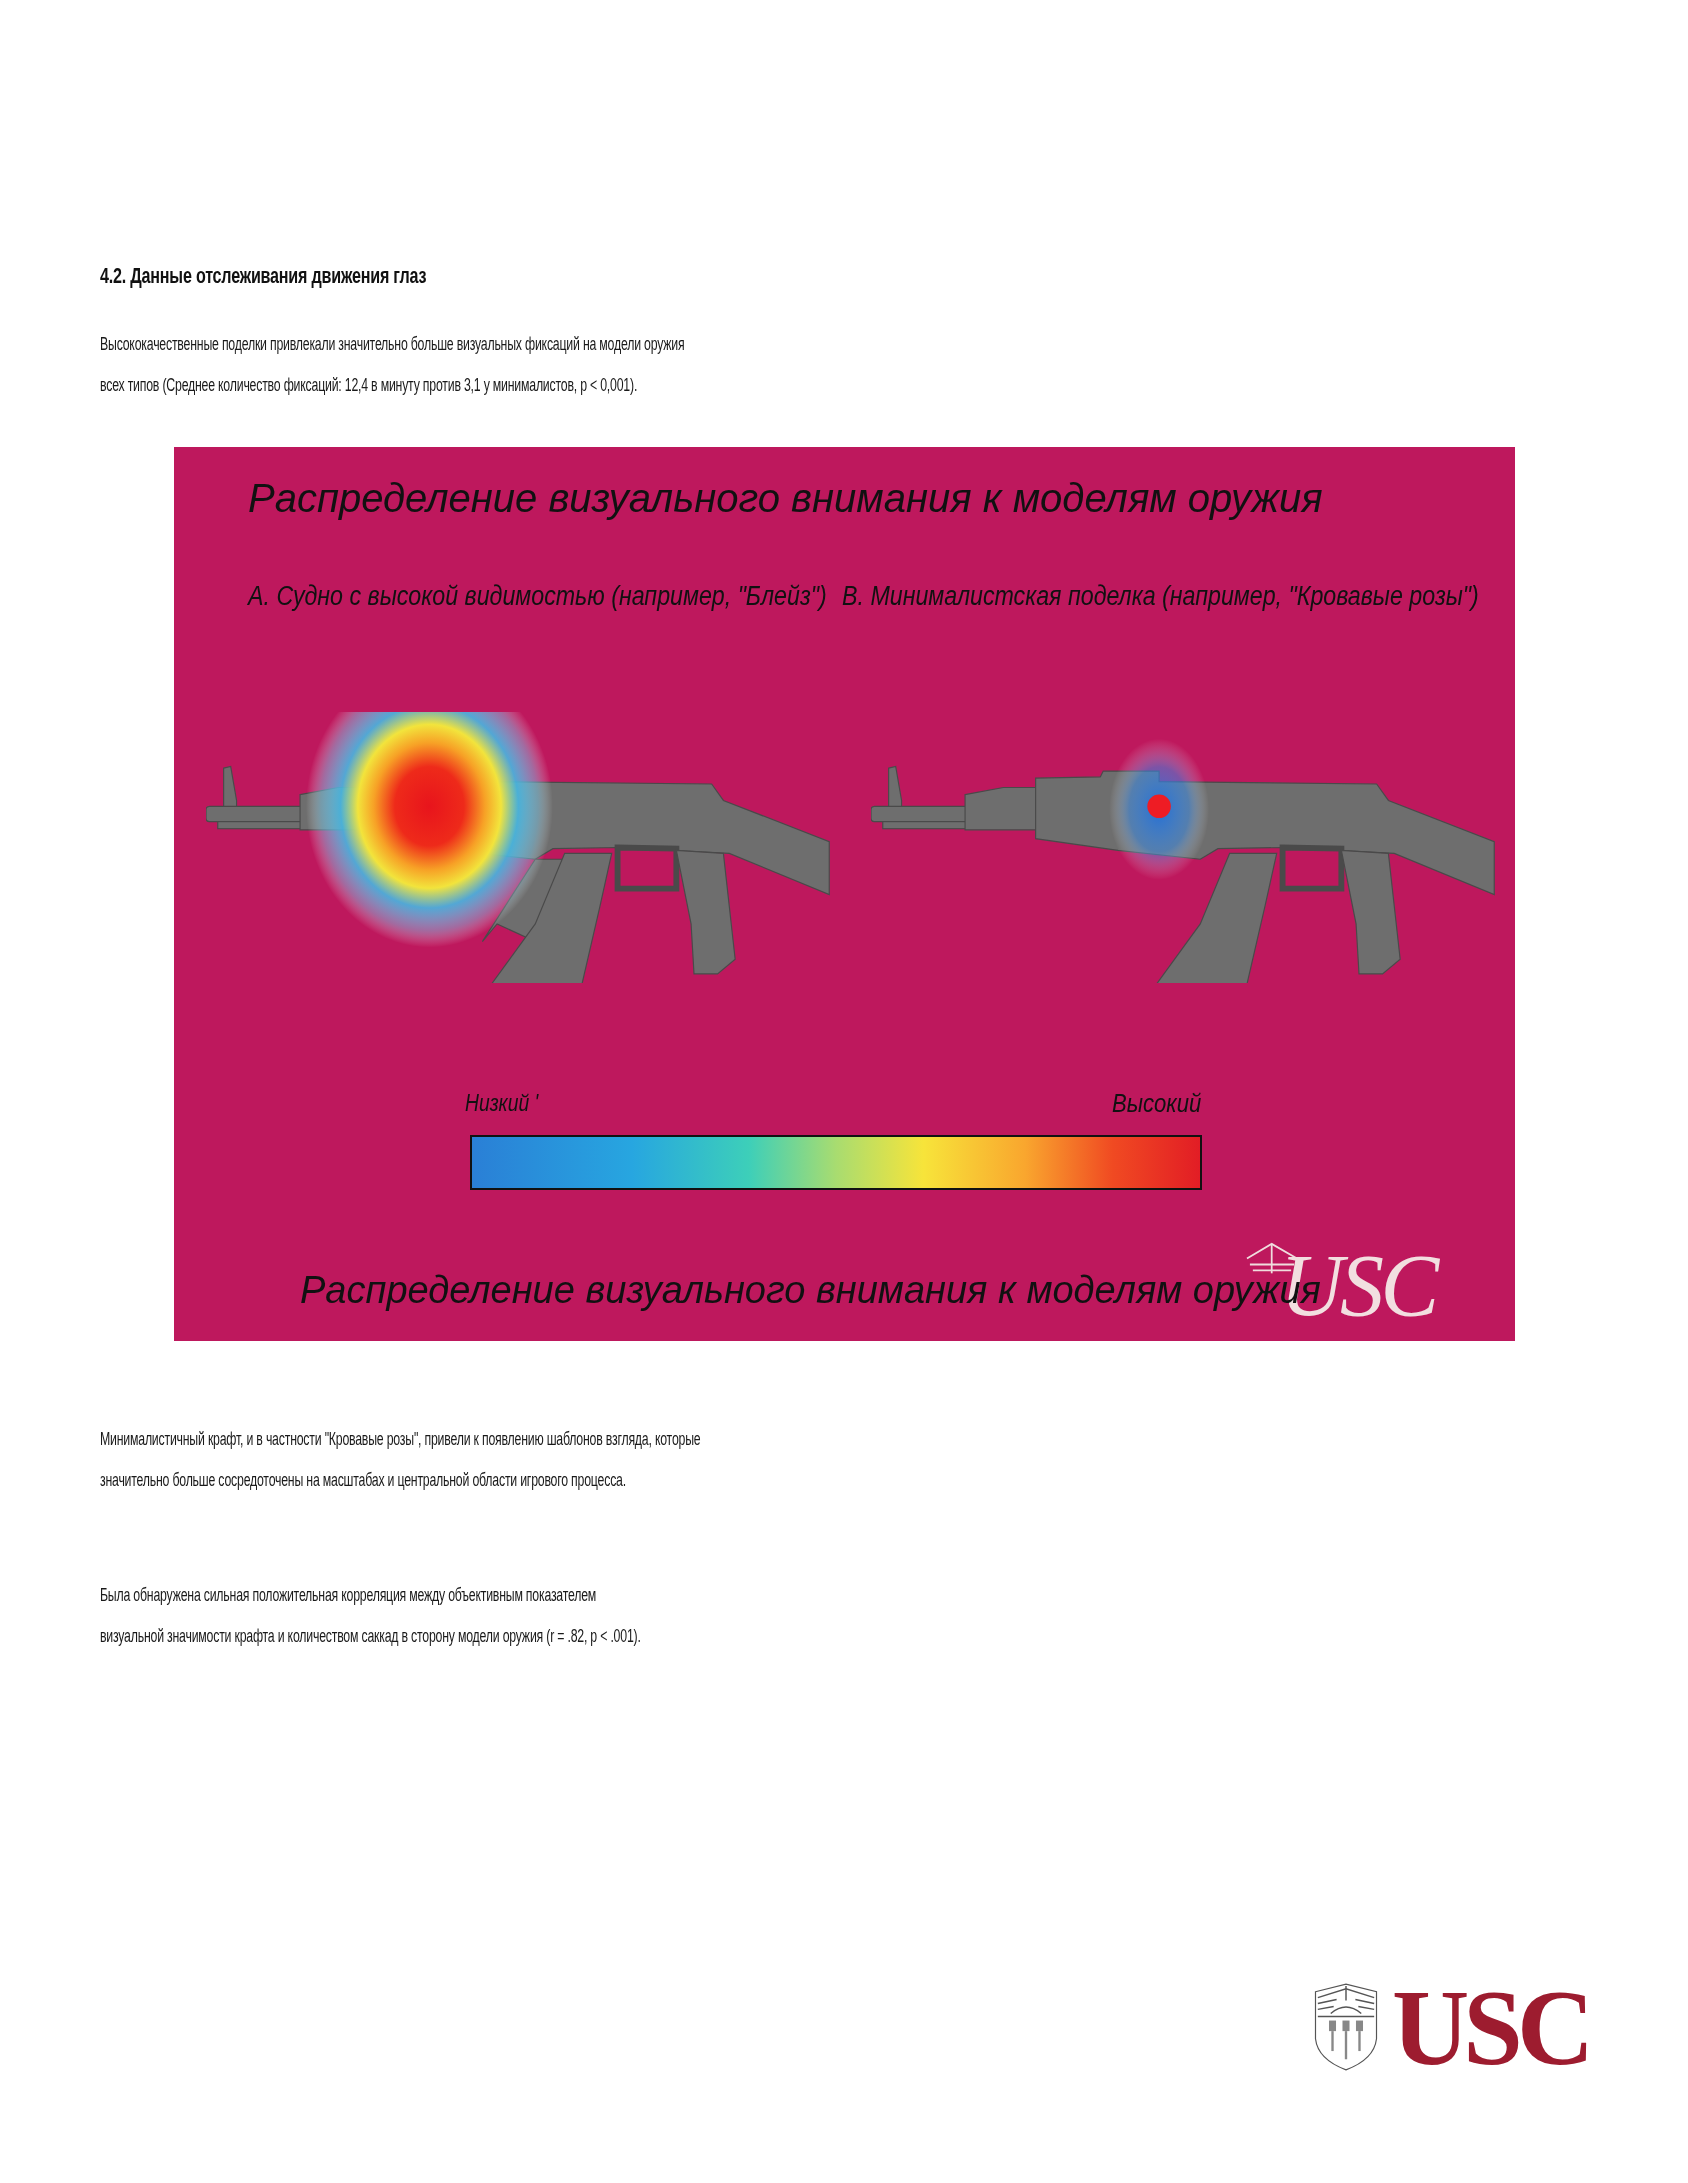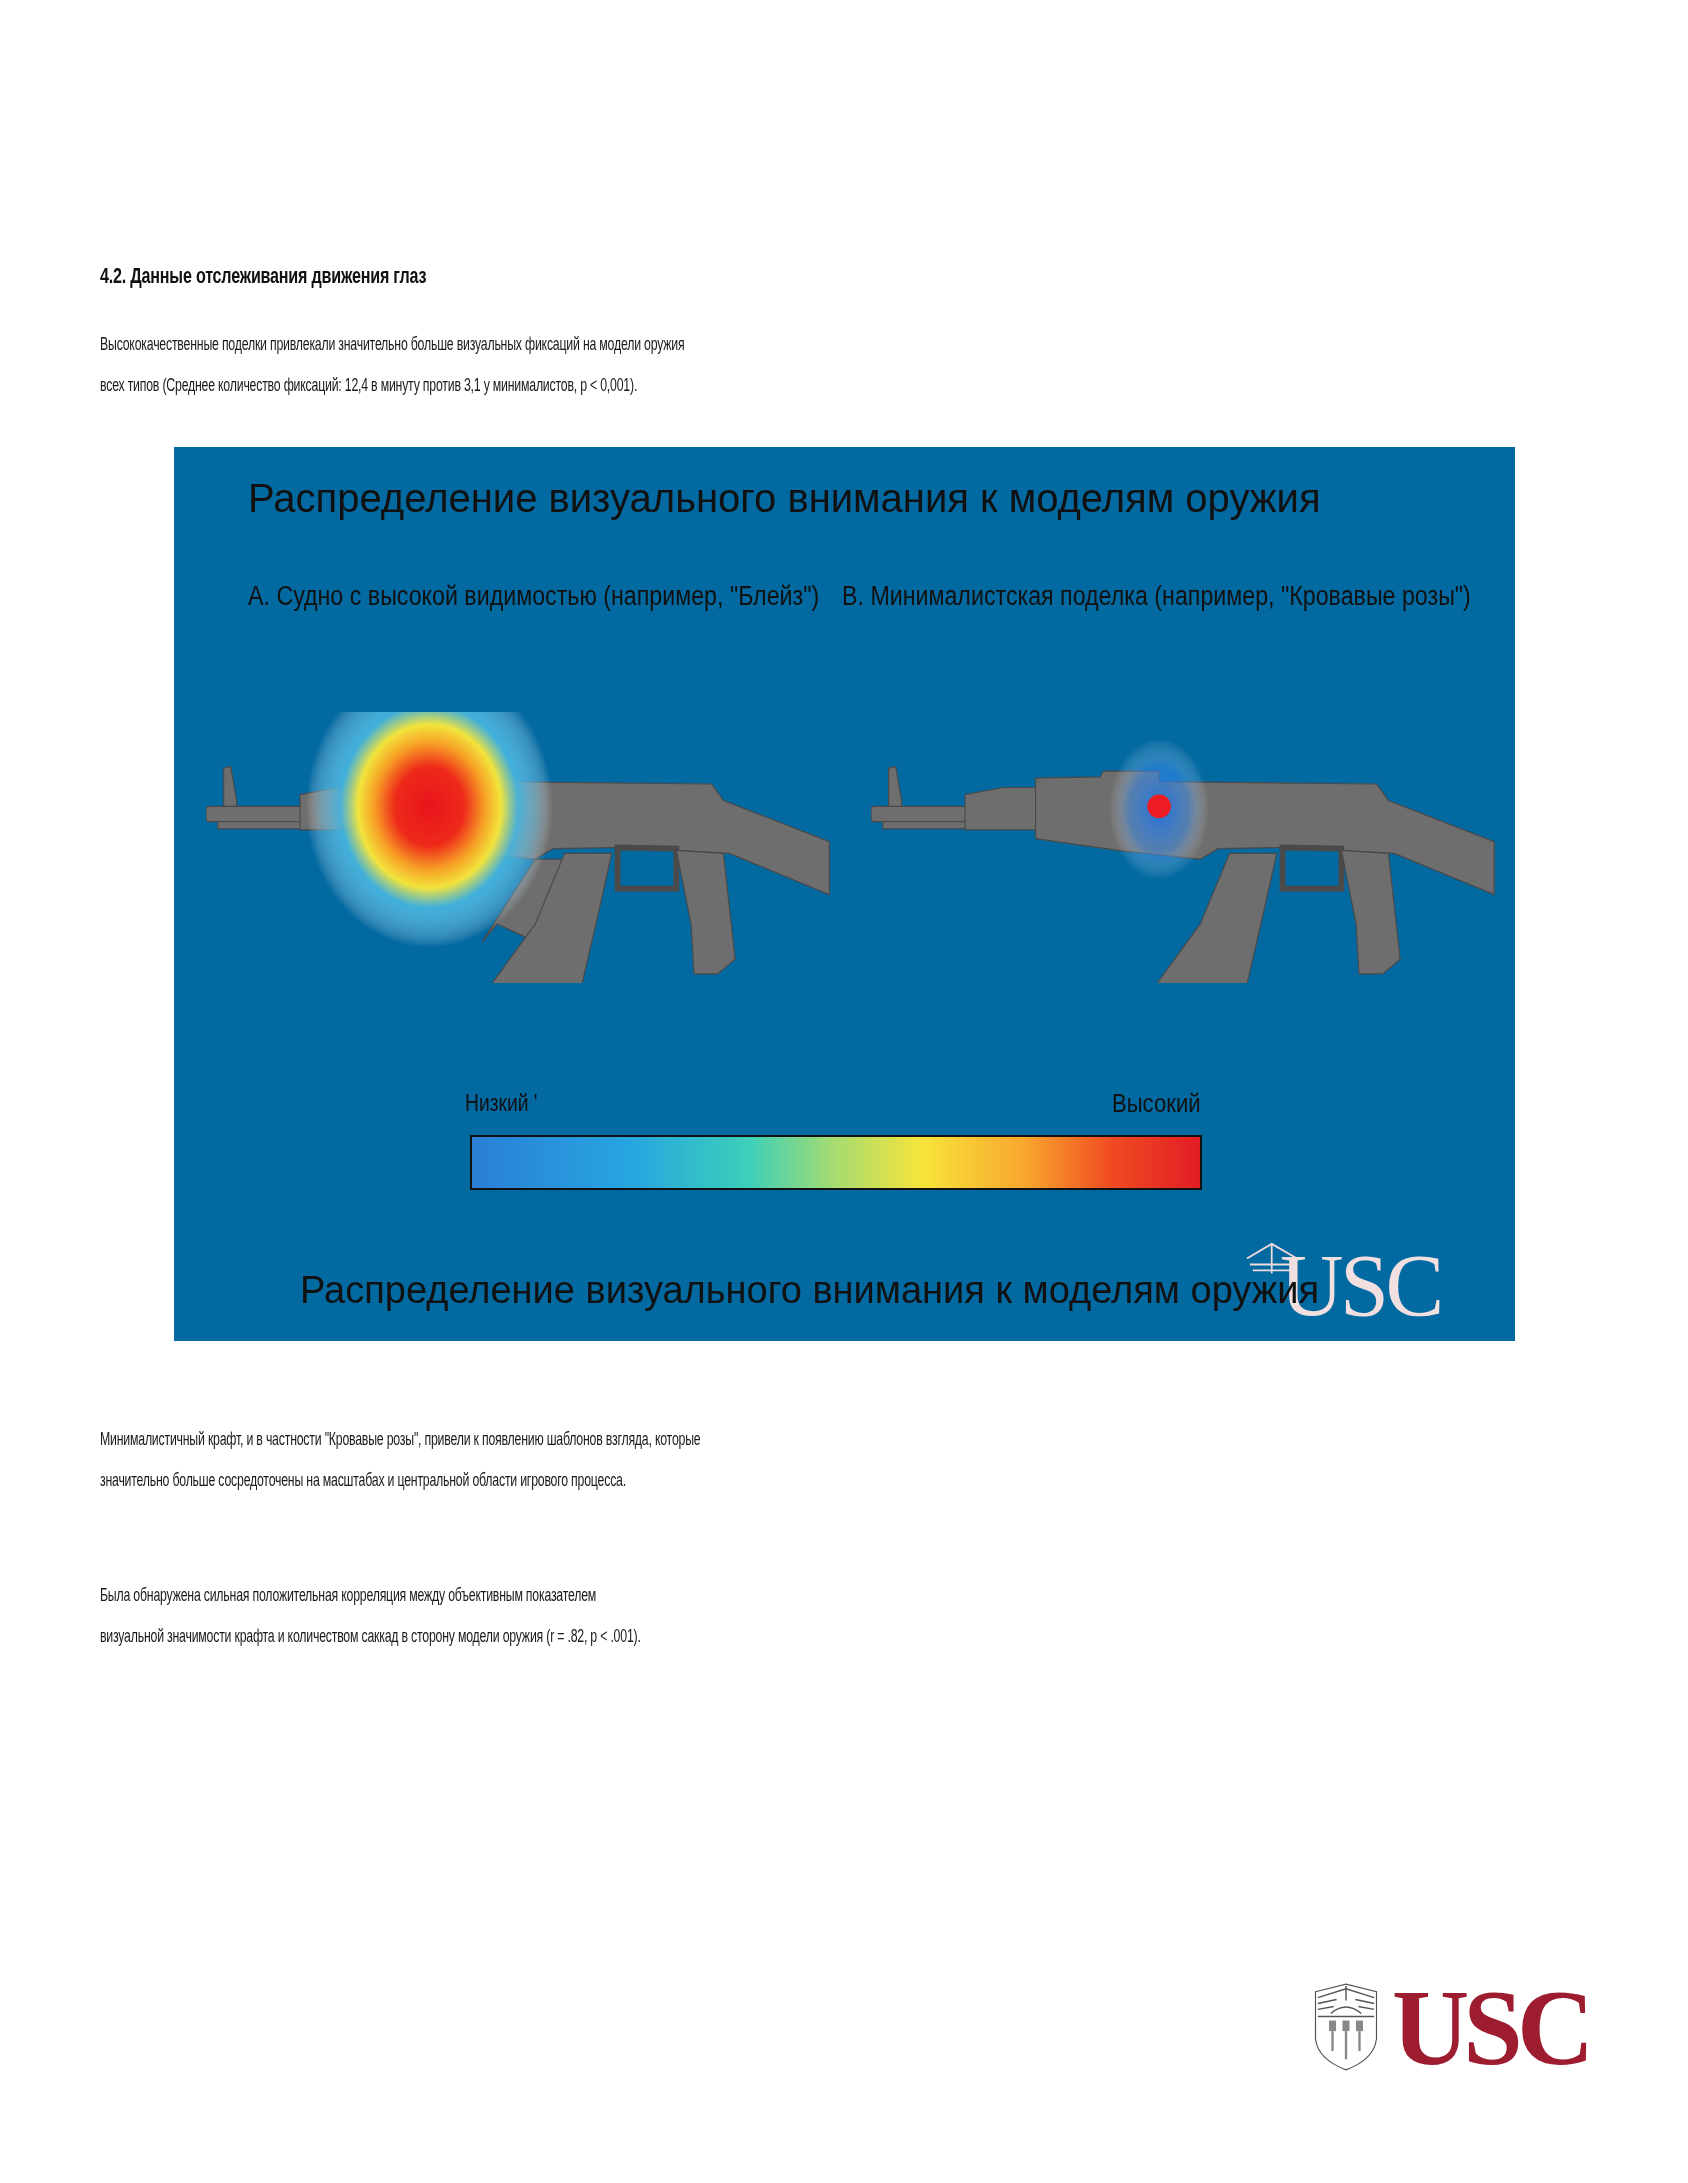--- a/index.html
+++ b/index.html
@@ -2,21 +2,21 @@
 <html style="font-size:9.4px"><head>
 <meta charset="utf-8">
 <style>
   html, body { margin:0; padding:0; background:#ffffff; }
   body { width:1689px; height:2183px; position:relative; overflow:hidden;
          font-family:"Liberation Sans", sans-serif; color:#111; }
   .abs { position:absolute; white-space:nowrap; }
   .cond { font-family:"Liberation Sans Narrow","Liberation Sans", sans-serif; transform-origin:left center; }
   #section-heading { left:100px; top:263px; font-size:22.4px; font-weight:bold; transform:scaleX(0.72); letter-spacing:-0.3px; }
   .para-line { font-size:17.6px; transform:scaleX(0.70); letter-spacing:-0.3px; color:#1a1a1a; }
-  #figure { left:174px; top:447px; width:1341px; height:894px; background:#0369a1; }
+  #figure { left:174px; top:447px; width:1341px; height:894px; background:#be185d;font-style:italic; }
   #fig-title { left:74px; top:29px; font-size:40px; color:#111; }
   .fig-sub { top:134px; font-size:27px; transform:scaleX(0.86); transform-origin:left center; }
   #sub-a { left:74px; }
   #sub-b { left:668px; }
   .gun { position:absolute; }
   #gun-a { left:32px; top:265px; width:635px; height:271px; }
   #gun-b { left:697px; top:265px; width:635px; height:271px; }
   #scale-low { left:291px; top:643px; font-size:23.5px; transform:scaleX(0.82); transform-origin:left center; }
   #scale-high { left:938px; top:641px; font-size:26px; transform:scaleX(0.85); transform-origin:left center; }
   #scale-bar { left:296px; top:688px; width:728px; height:51px; border:2.9px solid #111;

